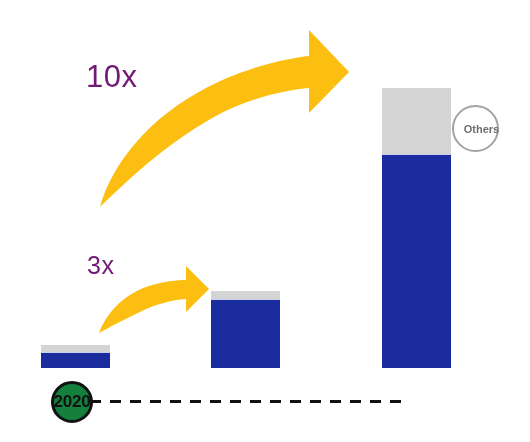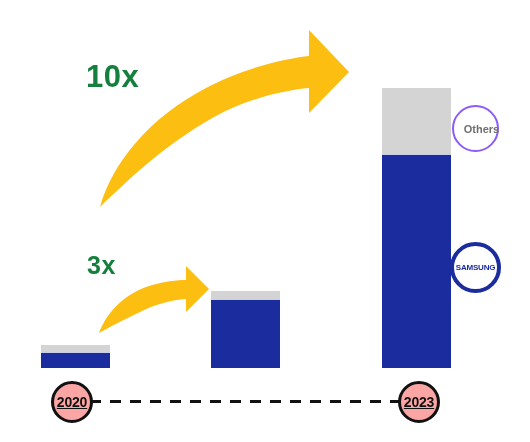--- a/index.html
+++ b/index.html
@@ -20,22 +20,22 @@
   .layer {
     position: absolute;
     left: 0;
     top: 0;
     width: 530px;
     height: 442px;
   }
   
   .mult-label {
     position: absolute;
-    font-weight: bold;
-    color: #15803d;
+    font-weight: normal;
+    color: #701a75;
     letter-spacing: 0.5px;
     line-height: 1;
     white-space: nowrap;
     user-select: none;
   }
   #mult-10x {
     left: 86px;
     top: 61px;
     font-size: 31px;
   }
@@ -76,52 +76,51 @@
       to right,
       #111111 0px, #111111 11px,
       rgba(0,0,0,0) 11px, rgba(0,0,0,0) 20px
     );
   }
   .year-node {
     position: absolute;
     width: 42px;
     height: 42px;
     border-radius: 50%;
-    background: #fca5a5;
+    background: #15803d;
     border: 3px solid #111111;
     box-sizing: border-box;
     display: flex;
     align-items: center;
     justify-content: center;
-    font-size: 14px;
+    font-size: 17px;
     font-weight: bold;
     color: #111111;
     letter-spacing: -0.2px;
-    text-decoration: underline;
   }
   #year-2020 { left: 51px; top: 381px; }
   #year-2021 { left: 224px; top: 381px; }
   #year-2023 { left: 398px; top: 381px; }
   
   .badge {
     position: absolute;
     border-radius: 50%;
     background: #ffffff;
     box-sizing: border-box;
     display: flex;
     align-items: center;
     justify-content: center;
     text-align: center;
   }
   #badge-others {
     left: 452px;
     top: 105px;
     width: 47px;
     height: 47px;
-    border: 2px solid #8b5cf6;
+    border: 2px solid #a3a3a3;
     font-size: 11px;
     font-weight: bold;
     color: #6F6F6F;
     padding-left: 12px;
   }
   #badge-samsung {
     left: 450px;
     top: 242px;
     width: 51px;
     height: 51px;
@@ -178,22 +177,20 @@
     <div class="bar-seg seg-samsung" style="height: 68px; background: rgb(27, 44, 159);"></div>
   </div>
 
   <div class="bar-group" id="bar-2023">
     <div class="bar-seg seg-others" style="height: 66px; background: rgb(212, 212, 212);"></div>
     <div class="bar-seg seg-samsung" style="height: 213px; background: rgb(27, 44, 159);"></div>
   </div>
 
   <div class="badge" id="badge-others">Others</div>
 
-  <div class="badge" id="badge-samsung">SAMSUNG</div>
 
   <div id="timeline-line"></div>
 
   <div class="year-node" id="year-2020">2020</div>
 
 
-  <div class="year-node" id="year-2023">2023</div>
 
 </div>
 
 </body></html>

